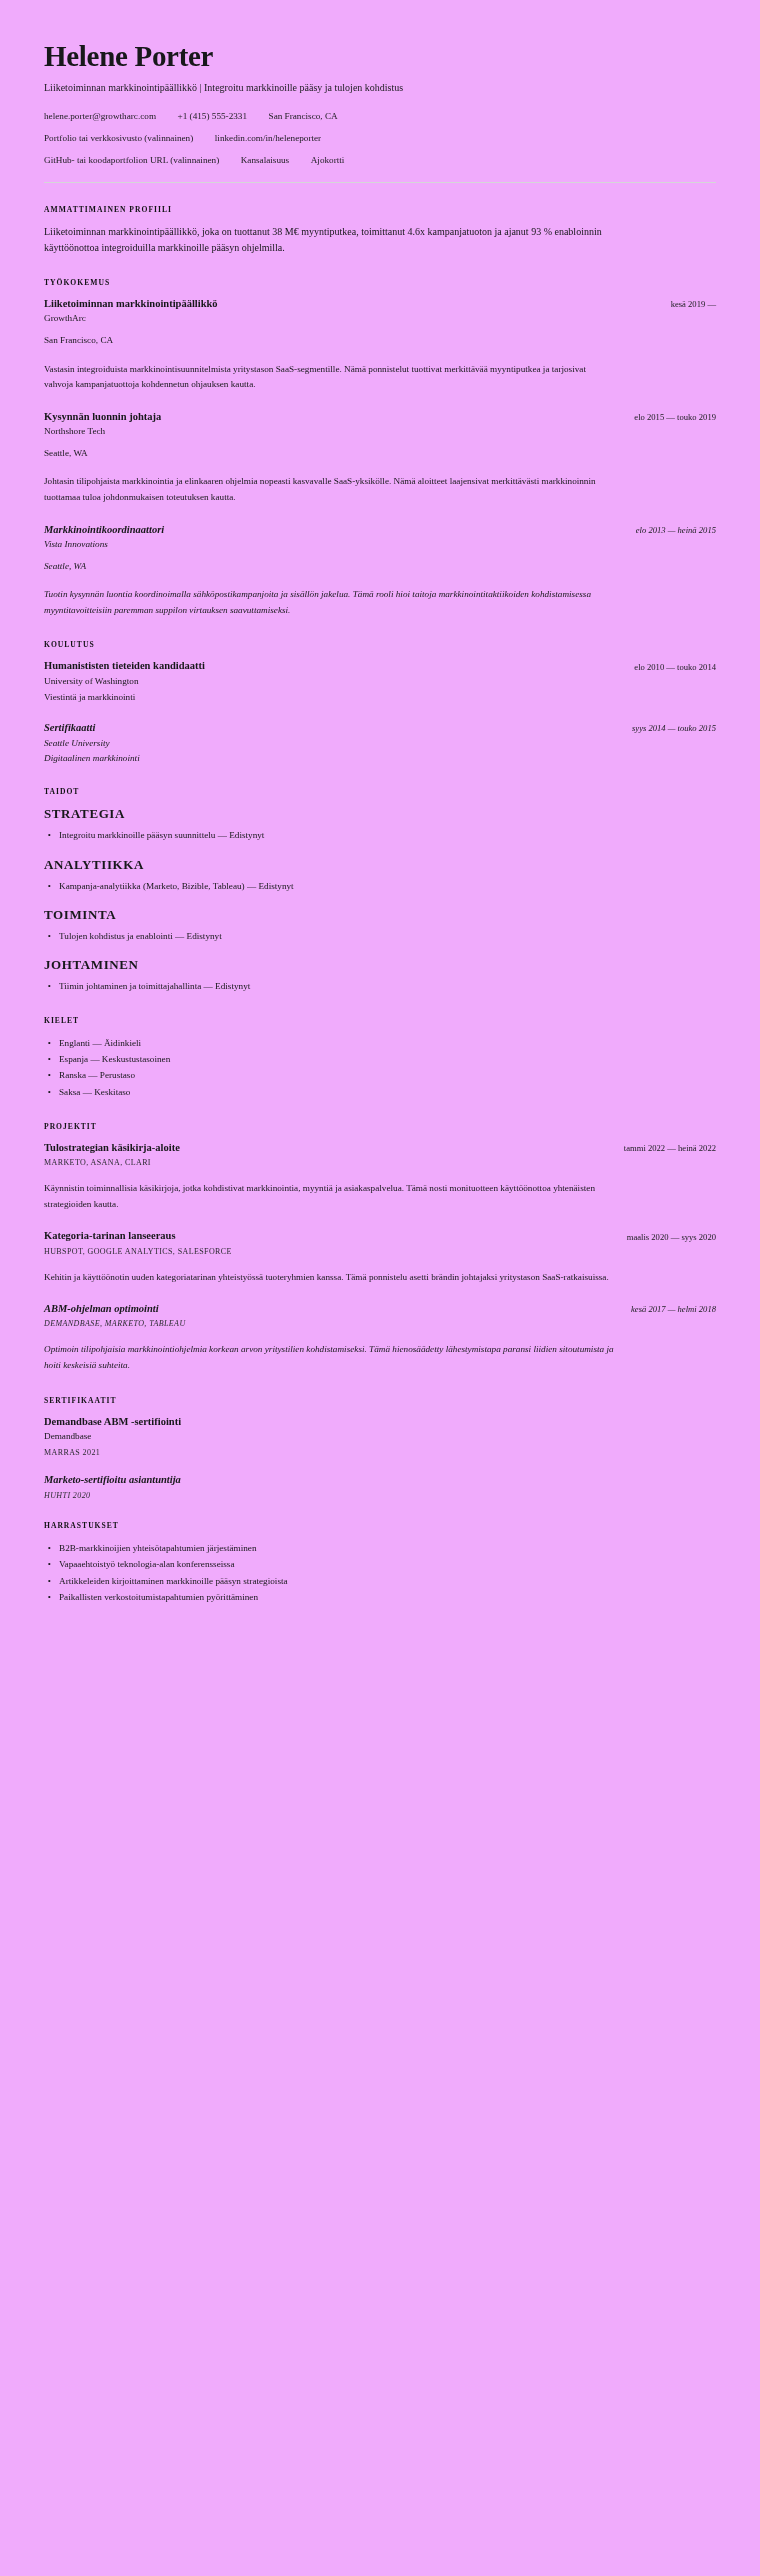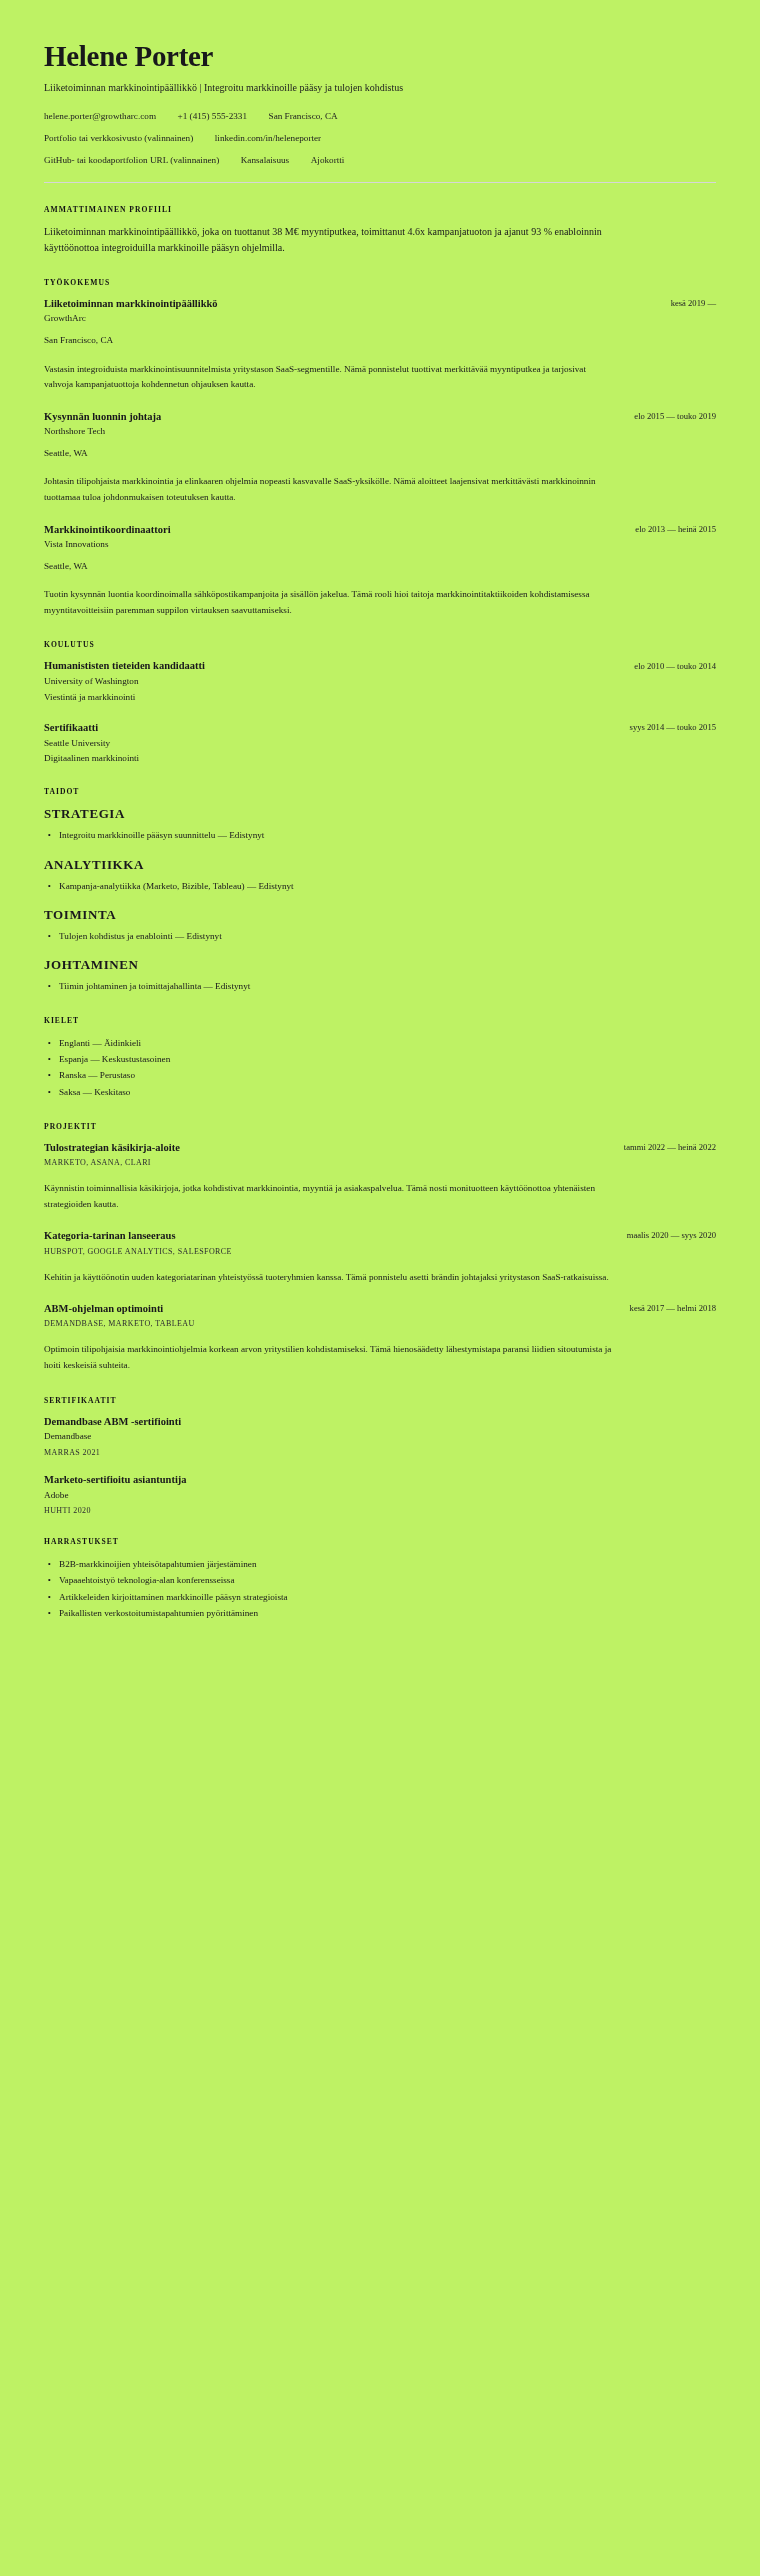--- a/index.html
+++ b/index.html
@@ -12,21 +12,21 @@
     width: 760px;
     font-family: "Liberation Serif", "DejaVu Serif", serif;
     color: #18181b;
     -webkit-font-smoothing: antialiased;
   }
   .page {
     width: 760px;
     min-height: 2576px;
     box-sizing: border-box;
     padding: 33px 44px 38px 44px;
-    background: #bef264;
+    background: #f0abfc;
   }
 
   
   .hdr-name {
     font-size: 29px;
     font-weight: 700;
     letter-spacing: -0.3px;
     line-height: 1.08;
     margin: 7.6px 0 7.6px 0;
   }
@@ -69,24 +69,24 @@
 
   .summary {
     font-size: 10px;
     line-height: 1.62;
     margin: 0;
     max-width: 558px;
   }
 
   
   .entry { margin-bottom: 16.5px; }
-  .entry:last-child { margin-bottom: 0; }
+  .entry:last-child { margin-bottom: 0; font-style: italic; }
   .entry-head {
     display: flex;
-    align-items: center;
+    align-items: flex-end;
     justify-content: space-between;
     gap: 15px;
   }
   .entry-title {
     font-size: 10.5px;
     font-weight: 700;
     line-height: 1.3;
     margin: 0;
   }
   .entry-date {
@@ -317,21 +317,20 @@
     <h2 class="section-title">Sertifikaatit</h2>
 
     <article class="entry">
       <h3 class="entry-title">Demandbase ABM -sertifiointi</h3>
       <p class="entry-sub">Demandbase</p>
       <p class="entry-stack">MARRAS 2021</p>
     </article>
 
     <article class="entry">
       <h3 class="entry-title">Marketo-sertifioitu asiantuntija</h3>
-      <p class="entry-sub">Adobe</p>
       <p class="entry-stack">HUHTI 2020</p>
     </article>
   </section>
 
   <section class="section">
     <h2 class="section-title">Harrastukset</h2>
     <ul class="bullets">
       <li>B2B-markkinoijien yhteisötapahtumien järjestäminen</li>
       <li>Vapaaehtoistyö teknologia-alan konferensseissa</li>
       <li>Artikkeleiden kirjoittaminen markkinoille pääsyn strategioista</li>

